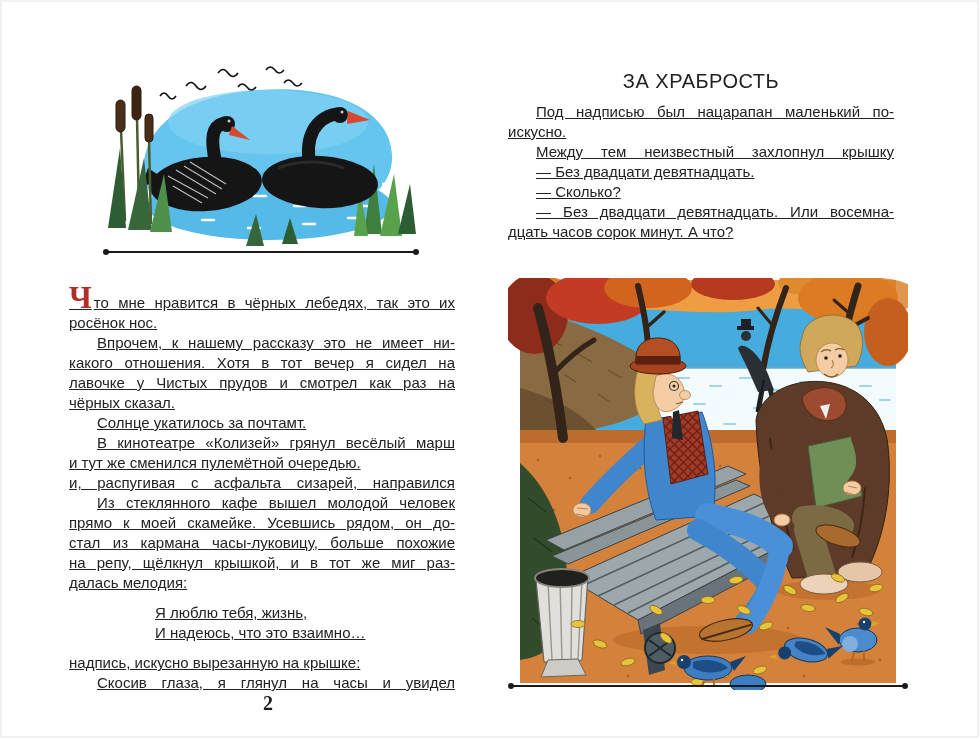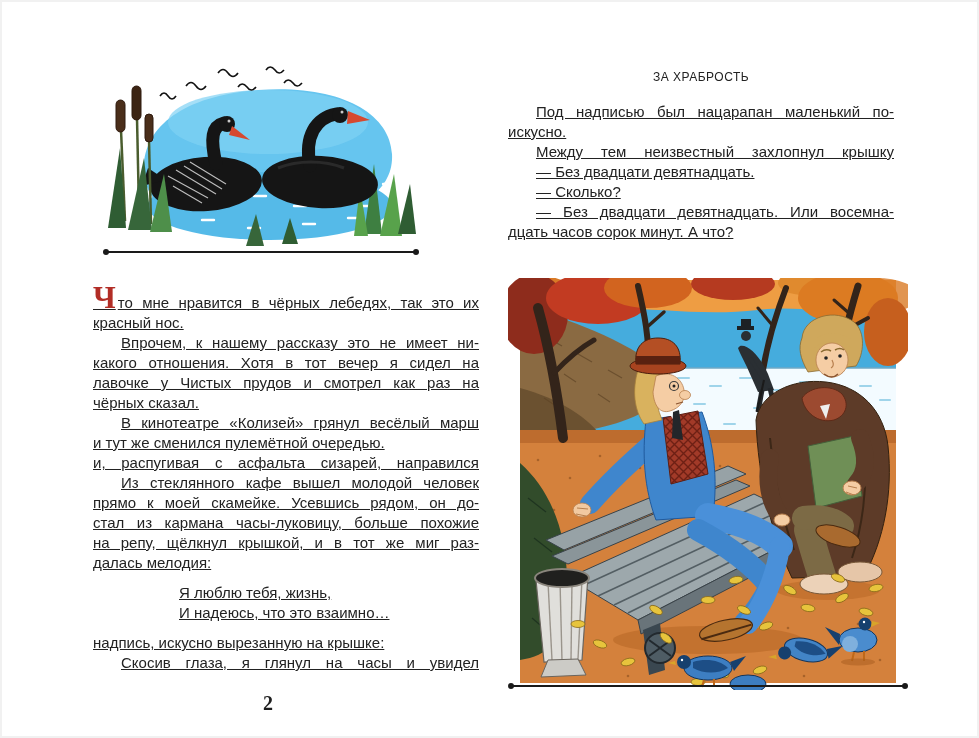--- a/index.html
+++ b/index.html
@@ -3,31 +3,31 @@
 <meta charset="utf-8">
 <style>
   html,body{margin:0;padding:0;background:#ffffff;}
   .spread{position:relative;width:979px;height:738px;background:#fff;overflow:hidden;
           font-family:"Liberation Sans",sans-serif;color:#222;
           box-shadow:inset 0 0 0 2px #f1f1f1;}
   figure{margin:0;padding:0;}
   .swan-illo{position:absolute;left:98px;top:56px;width:326px;height:200px;}
   .bench-illo{position:absolute;left:508px;top:278px;width:400px;height:412px;}
   .textcol{position:absolute;width:386px;font-size:15px;line-height:20px;}
-  .left-text{left:93px;top:282px;}
+  .left-text{left:69px;top:282px;}
   .right-text{left:508px;top:102px;}
   .line{min-height:20px;}
   .line.j{text-align:justify;text-align-last:justify;text-justify:inter-word;}
   .line.ind{text-indent:28px;}
   .para{margin:0;text-decoration:underline;}
   .para.verse{margin:10px 0 10px 86px;}
   .dropcap{font-family:"Liberation Serif",serif;font-weight:bold;font-size:31px;
            line-height:1;color:var(--dropcap,#b22d26);margin-right:2px;}
   .chapter-title{position:absolute;left:508px;top:70px;width:386px;margin:0;
-           text-align:center;font-size:12px;font-weight:normal;letter-spacing:.5px;color:#222;}
+           text-align:center;font-size:20px;font-weight:normal;letter-spacing:.5px;color:#222;}
   .pagenum{position:absolute;left:75px;top:692px;width:386px;text-align:center;
            font-family:"Liberation Serif",serif;font-weight:bold;font-size:20px;color:#1d1d1d;}
 </style>
 </head>
 <body>
 
 <div class="spread">
 
   <section>
 
@@ -117,27 +117,30 @@
             <circle cx="8" cy="196" r="3" fill="#1a1a1a"></circle>
             <circle cx="318" cy="196" r="3" fill="#1a1a1a"></circle>
           </g>
         </g>
       </svg>
     </figure>
 
     <div class="textcol left-text">
         <div class="para">
           <div class="line j"><span class="dropcap">Ч</span>то мне нравится в чёрных лебедях, так это их</div>
-          <div class="line">красный нос.</div>
+          <div class="line">росёнок нос.</div>
         </div>
         <div class="para">
           <div class="line j ind">Впрочем, к нашему рассказу это не имеет ни-</div>
           <div class="line j">какого отношения. Хотя в тот вечер я сидел на</div>
           <div class="line j">лавочке у Чистых прудов и смотрел как раз на</div>
           <div class="line">чёрных сказал.</div>
+        </div>
+        <div class="para">
+          <div class="line ind">Солнце укатилось за почтамт.</div>
         </div>
         <div class="para">
           <div class="line j ind">В кинотеатре «Колизей» грянул весёлый марш</div>
           <div class="line">и тут же сменился пулемётной очередью.</div>
         </div>
         <div class="para">
           <div class="line j">и, распугивая с асфальта сизарей, направился</div>
           <div class="line j ind">Из стеклянного кафе вышел молодой человек</div>
           <div class="line j">прямо к моей скамейке. Усевшись рядом, он до-</div>
           <div class="line j">стал из кармана часы-луковицу, больше похожие</div>

